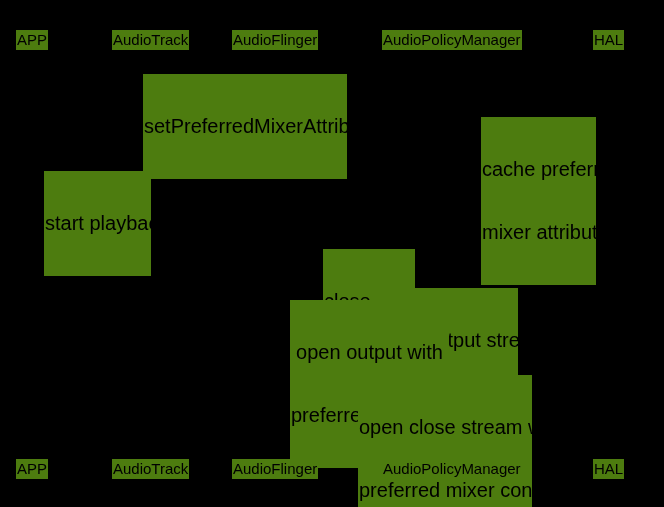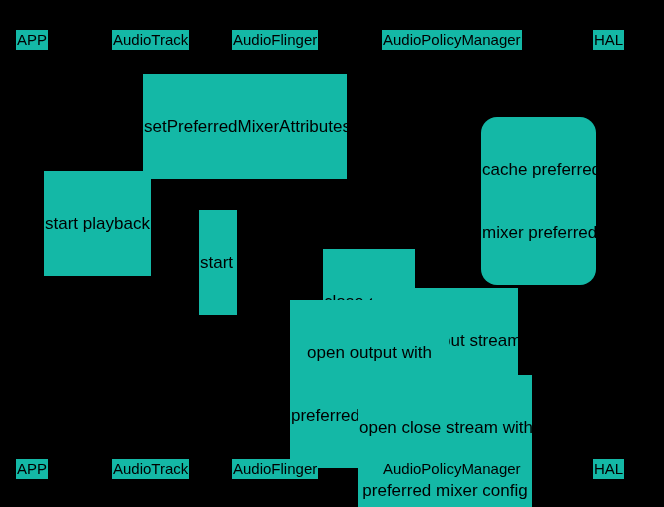--- a/index.html
+++ b/index.html
@@ -17,36 +17,36 @@
   }
   .lifeline {
     position: absolute;
     top: 0;
     width: 1px;
     height: 100%;
     background: transparent;
   }
   .label {
     position: absolute;
-    background: #14b8a6;
+    background: #4d7c0f;
     color: #000000;
     font-family: "Liberation Sans", sans-serif;
     font-size: 15px;
     line-height: 20px;
     white-space: pre;
     letter-spacing: 0px;
     padding: 0 1px;
     box-sizing: border-box;
   }
   .actor-label {
     font-size: 15px;
     line-height: 20px;
   }
   .msg-label {
-    font-size: 17px;
+    font-size: 20px;
     line-height: 21px;
   }
   .msg-label.left {
     text-align: left;
   }
   .msg-label.center {
     text-align: center;
   }
   .msg-line {
     display: block;
@@ -66,32 +66,29 @@
   <div class="lifeline" style="left:37px;"></div>
   <div class="lifeline" style="left:155px;"></div>
   <div class="lifeline" style="left:281px;"></div>
   <div class="lifeline" style="left:457px;"></div>
   <div class="lifeline" style="left:610px;"></div>
 
   <div class="label msg-label left" style="left:143px; top:74px; width:204px;">
     <span class="msg-line">setPreferredMixerAttributes</span>
   </div>
 
-  <div class="label msg-label left" style="left:481px; top:117px; width:115px;border-radius:16px;">
+  <div class="label msg-label left" style="left:481px; top:117px; width:115px;">
     <span class="msg-line">cache preferred</span>
-    <span class="msg-line">mixer preferred</span>
+    <span class="msg-line">mixer attributes</span>
   </div>
 
   <div class="label msg-label left" style="left:44px; top:171px; width:107px;">
     <span class="msg-line">start playback</span>
   </div>
 
-  <div class="label msg-label left" style="left:199px; top:210px; width:38px;">
-    <span class="msg-line">start</span>
-  </div>
 
   <div class="label msg-label left" style="left:323px; top:249px; width:92px;">
     <span class="msg-line">close output</span>
   </div>
 
   <div class="label msg-label left" style="left:372px; top:288px; width:146px;">
     <span class="msg-line">close output stream</span>
   </div>
 
   <div class="label msg-label center" style="left:290px; top:300px; width:159px;">

